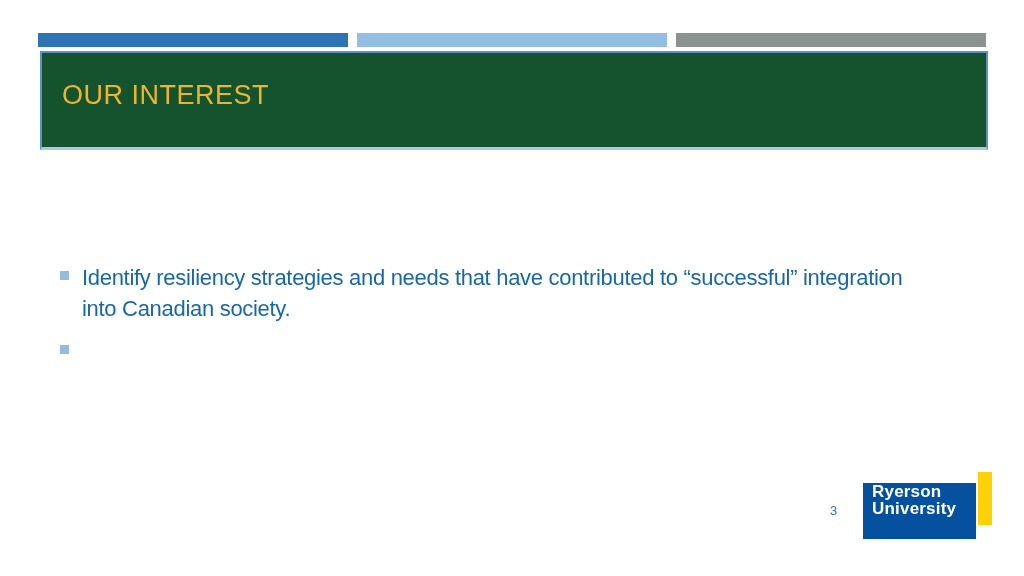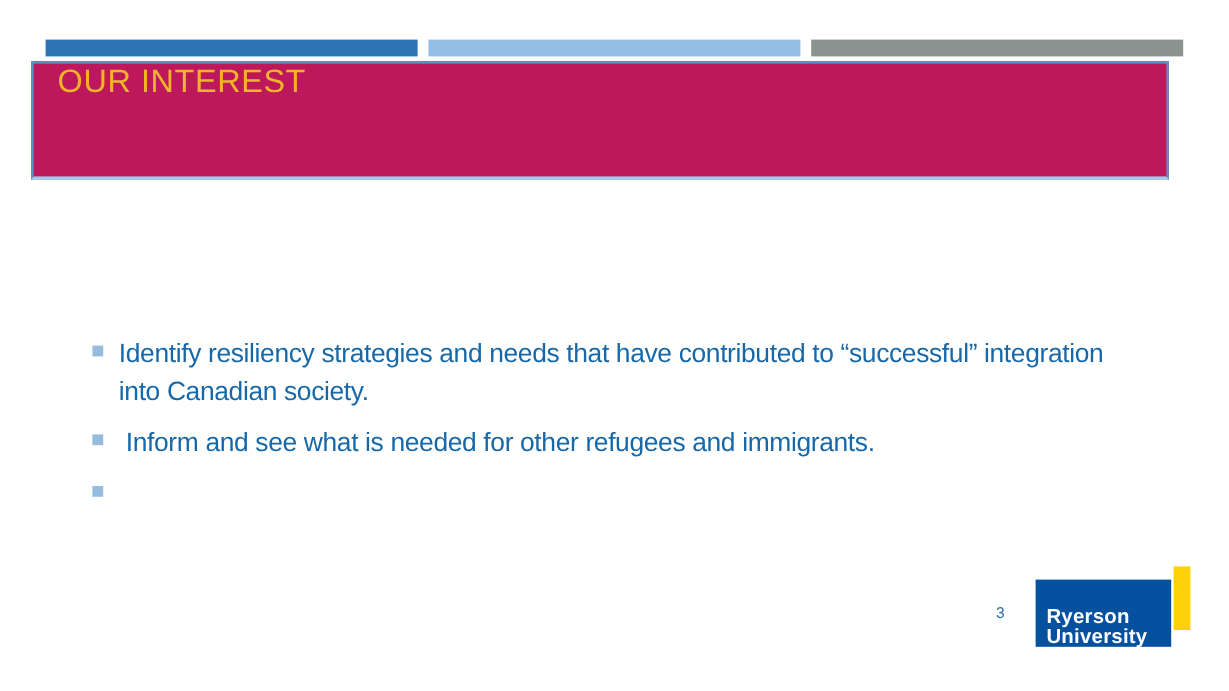--- a/index.html
+++ b/index.html
@@ -27,46 +27,46 @@
     gap: 9px;
   }
   .top-bars .bar { flex: 1 1 0; height: 14px; }
   .bar-1 { background: #2e74b5; }
   .bar-2 { background: #94bfe5; }
   .bar-3 { background: #8a938f; }
 
   
   .title-bar {
     position: absolute;
-    left: 26px;
+    left: 40px;
     top: 51px;
     width: 948px;
     height: 99px;
     box-sizing: border-box;
-    background: #be185d;
+    background: #14532d;
     border: 2px solid #5d92c6;
     border-bottom: 3px solid #a8c6e6;
     display: flex;
-    align-items: flex-start;
+    align-items: center;
   }
   .title-bar h1 {
     margin: 0 0 10px 20px;
     font-size: 27px;
     font-weight: 400;
     letter-spacing: 0.5px;
     color: #f0b42a;
   }
 
   
   .bullets {
     position: absolute;
     left: 60px;
     top: 262px;
     width: 856px;
-    margin: 17px;
+    margin: 0;
     padding: 0;
     list-style: none;
   }
   .bullets li {
     position: relative;
     padding-left: 22px;
     margin-bottom: 12px;
     color: #1768a8;
     font-size: 22px;
     line-height: 31px;
@@ -95,21 +95,21 @@
   .logo { position: absolute; left: 863px; top: 472px; width: 130px; height: 67px; }
   .logo-blue {
     position: absolute;
     left: 0;
     top: 11px;
     width: 113px;
     height: 56px;
     background: #0650a0;
     display: flex;
     flex-direction: column;
-    justify-content: flex-end;
+    justify-content: flex-start;
     padding-left: 9px;
     box-sizing: border-box;
   }
   .logo-blue span {
     color: #ffffff;
     font-size: 17px;
     font-weight: 700;
     line-height: 17px;
     letter-spacing: 0.2px;
   }
@@ -137,21 +137,20 @@
     <h1>OUR INTEREST</h1>
   </div>
 
   <ul class="bullets">
     <li>
       <span class="marker"></span>
       <span class="text">Identify resiliency strategies and needs that have contributed to “successful” integration into Canadian society.</span>
     </li>
     <li>
       <span class="marker"></span>
-      <span class="text"> Inform and see what is needed for other refugees and immigrants.</span>
     </li>
     <li>
       <span class="marker"></span>
     </li>
   </ul>
 
   <div class="page-number">3</div>
 
   <div class="logo">
     <div class="logo-yellow"></div>

